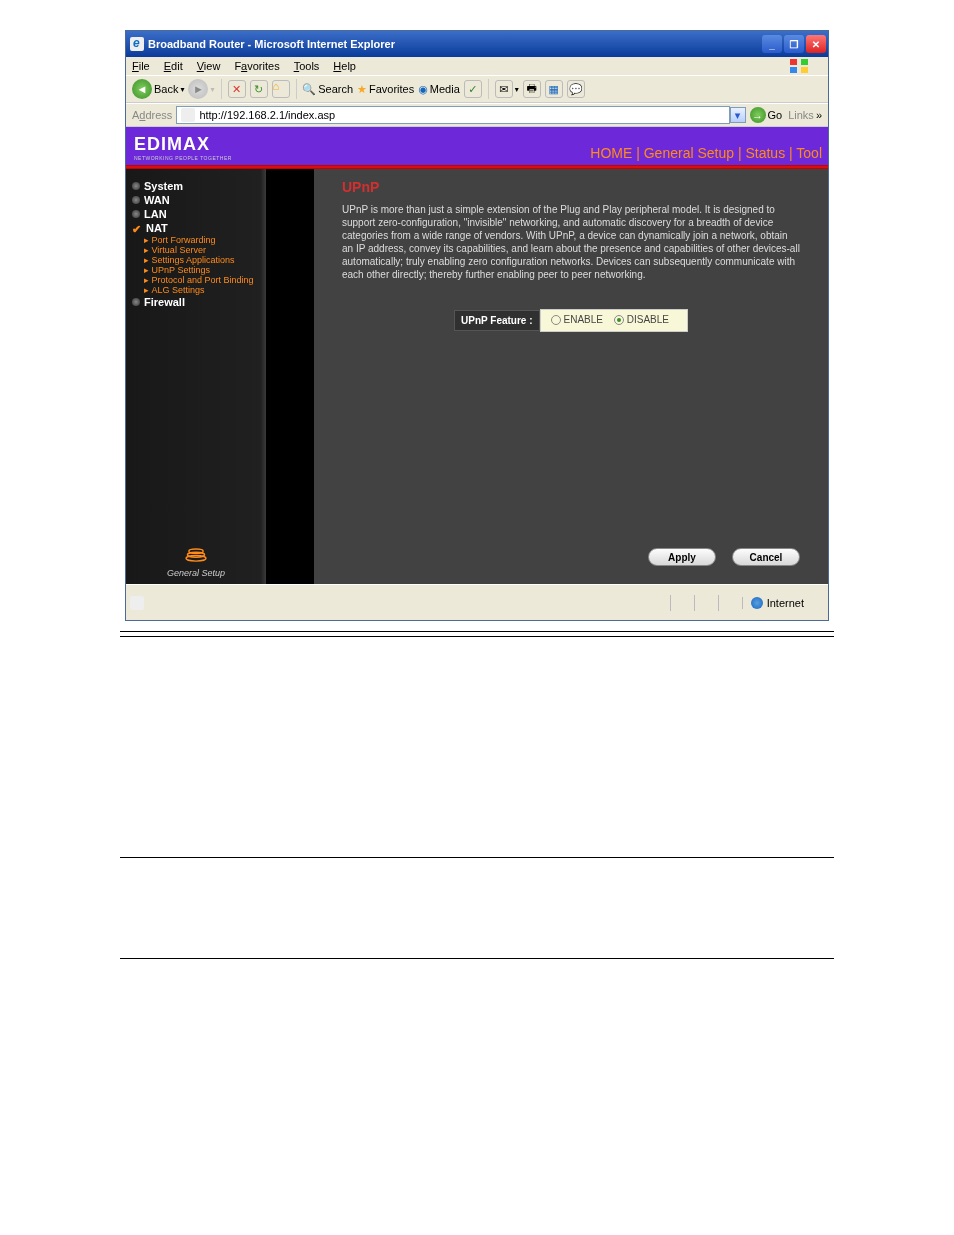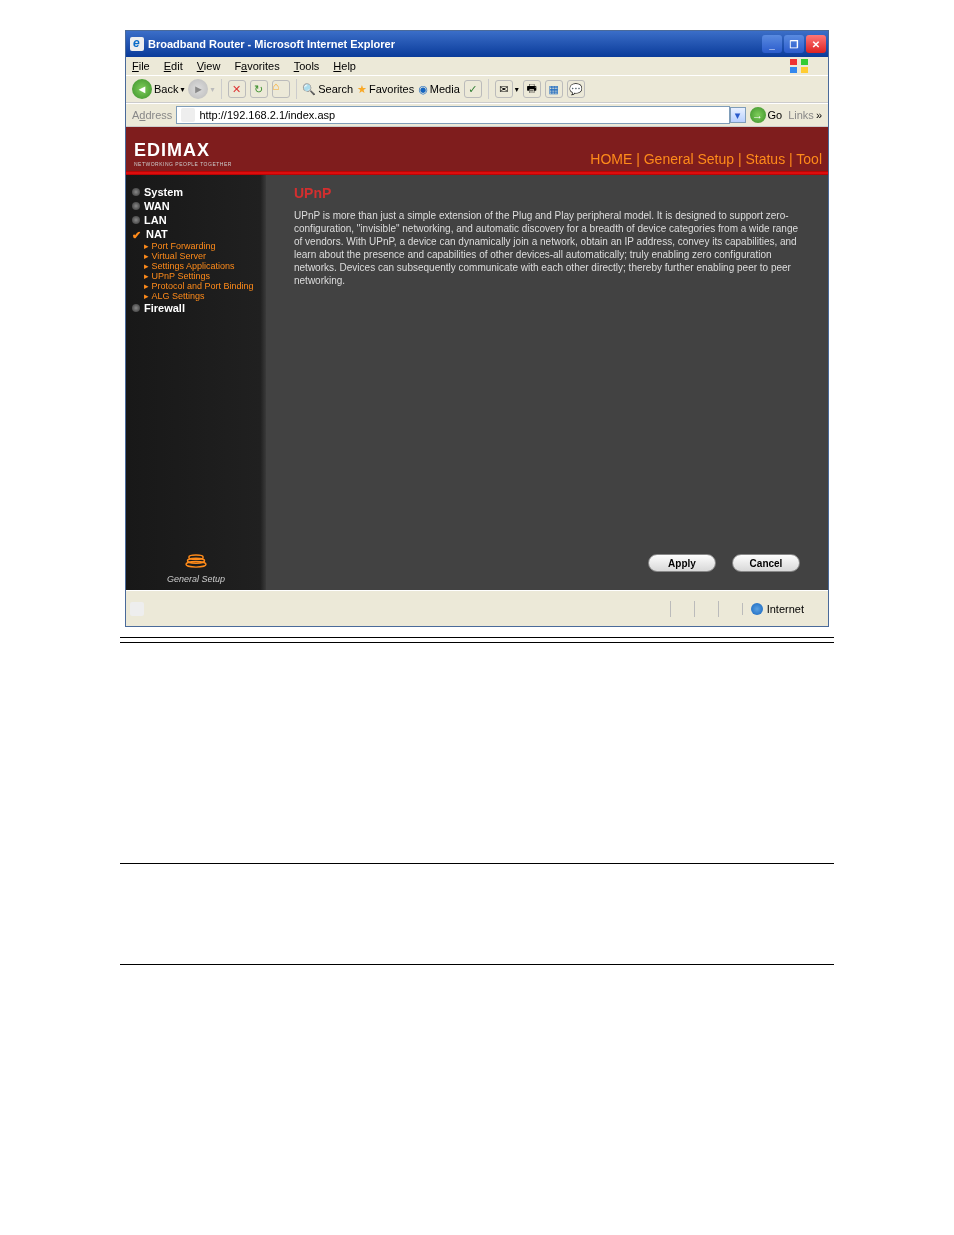--- a/index.html
+++ b/index.html
@@ -34,22 +34,22 @@
   .sq{width:18px;height:18px;border:1px solid #bbb;border-radius:3px;display:inline-flex;align-items:center;justify-content:center;}
   .addressbar { background: #ece9d8; display: flex; align-items: center; padding: 2px 6px; border-top: 1px solid #fff; border-bottom: 1px solid #ccc; }
   .addressbar .albl { color: #888; margin-right: 4px; }
   .addressbar .url-box { flex: 1; background: #fff; border: 1px solid #7f9db9; height: 18px; display: flex; align-items: center; padding: 0 4px; }
   .addressbar .url-icon { width: 14px; height: 14px; background: #eee; margin-right: 4px; display: inline-block; border-radius: 2px;}
   .addressbar .drop { width: 16px; height: 16px; background: linear-gradient(#e8f0ff,#b8d0ff); border: 1px solid #7f9db9; display: inline-flex; align-items: center; justify-content: center; color: #2a5bcc;}
   .addressbar .go { margin-left: 4px; display: flex; align-items: center; gap: 2px; }
   .addressbar .go .ico-go { width: 16px; height: 16px; border-radius: 50%; background: radial-gradient(#7fce5a,#3a8f2a); color: #fff; display: inline-flex; align-items: center; justify-content: center; }
   .addressbar .links-lbl { margin-left: 6px; color: #888; }
   .addressbar .chev { margin-left: 2px; color: #000; }
-  .content { display: flex; background: #000; height: 415px; }
-  .topblack { height: 44px; background: #7f1d1d; color: #fff; display: flex; align-items: flex-end; justify-content: space-between; padding: 0 6px 4px 8px; }
+  .content { display: flex; background: #000; height: 415px; gap: 48px; }
+  .topblack { height: 38px; background: #6d28d9; color: #fff; display: flex; align-items: flex-end; justify-content: space-between; padding: 0 6px 4px 8px; }
   .edimax { font-family: Arial Black, Arial; font-weight: 900; font-size: 18px; letter-spacing: 1px; }
   .edimax small{display:block;font-size:5px;font-weight:normal;letter-spacing:0.5px;color:#ccc;}
   .tabs { font-size: 14px; color: #ff8b1a; }
   .tabs span{color:#ff8b1a;}
   .redbar{height:4px;background:linear-gradient(#a00,#e11,#a00);}
   .sidebar { width: 140px; background: linear-gradient(to right,#181818 0%, #202020 96%, #3a3a3a 100%); padding: 10px 4px 0 6px; color: #fff; font-size: 11px; position:relative;}
   .nav-item { display: flex; align-items: center; gap: 4px; padding: 1px 0; font-weight: bold; }
   .bullet-dot { width: 8px; height: 8px; border-radius: 50%; background: radial-gradient(#888,#333); display: inline-block; flex-shrink:0;}
   .bullet-check { width: 10px; height: 10px; display: inline-block; color: #ff8b1a; flex-shrink:0;}
   .sub-item { display: flex; align-items: center; gap: 3px; padding: 0 0 0 12px; font-size: 9px; color: #ff8b1a; font-weight: normal; }
@@ -221,20 +221,33 @@
                 <ellipse cx="20" cy="20" rx="14" ry="4" fill="none" stroke="#ff8b1a" stroke-width="2"></ellipse>
                 <ellipse cx="20" cy="15" rx="12" ry="3.5" fill="none" stroke="#ff8b1a" stroke-width="2"></ellipse>
                 <ellipse cx="20" cy="10" rx="10" ry="3" fill="none" stroke="#ff8b1a" stroke-width="2"></ellipse>
               </svg>
             <div class="ftext">General Setup</div>
           </div>
         </div>
         <div class="main">
           <h2>UPnP</h2>
           <p>UPnP is more than just a simple extension of the Plug and Play peripheral model. It is designed to support zero-configuration, "invisible" networking, and automatic discovery for a breadth of device categories from a wide range of vendors. With UPnP, a device can dynamically join a network, obtain an IP address, convey its capabilities, and learn about the presence and capabilities of other devices-all automatically; truly enabling zero configuration networks. Devices can subsequently communicate with each other directly; thereby further enabling peer to peer networking.</p>
+          <div class="feature-row">
+            <div class="feature-lbl">UPnP Feature :</div>
+            <div class="feature-opts">
+              <label>
+                  <span class="radio"></span>
+                  <span>ENABLE</span>
+                </label>
+              <label>
+                  <span class="radio sel"></span>
+                  <span>DISABLE</span>
+                </label>
+            </div>
+          </div>
           <div class="btn-row">
             <div class="pill">Apply</div>
             <div class="pill">Cancel</div>
           </div>
         </div>
       </div>
     </div>
 
     <div class="statusbar">
       <span class="sb-ico"></span>

